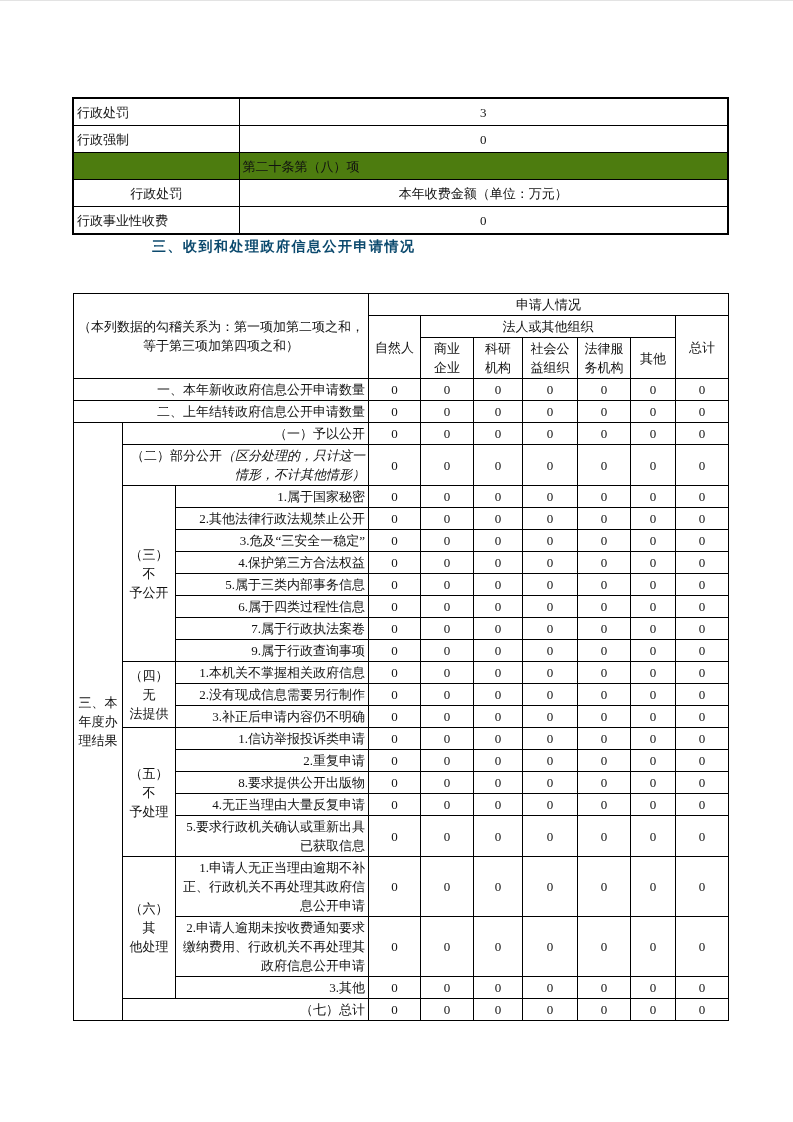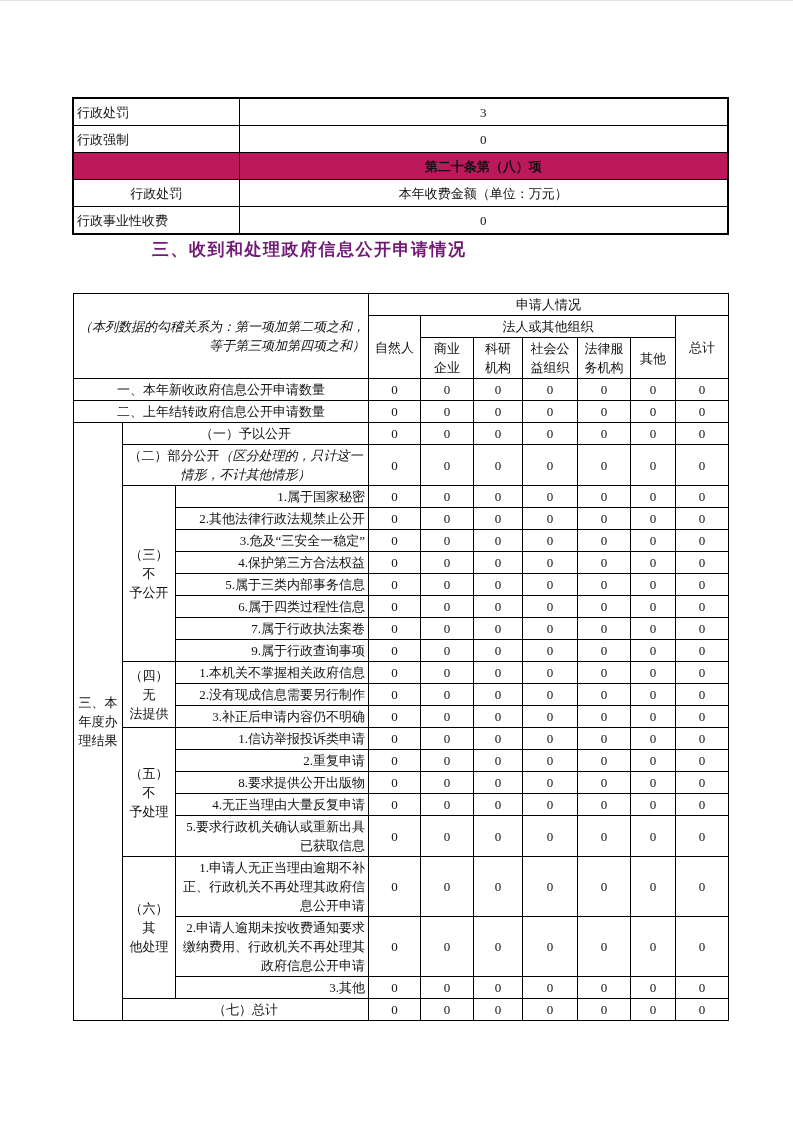--- a/index.html
+++ b/index.html
@@ -11,34 +11,34 @@
   table.tbl{border-collapse:collapse;table-layout:fixed;position:absolute;}
   table.tbl td{border:1px solid #000;vertical-align:middle;overflow:hidden;
     font-size:13px;line-height:19px;padding:1px 3px;}
 
   
   table.top{left:72px;top:96px;width:657px;border:2px solid #000;}
   table.top td{height:24px;}
   .t-lbl{text-align:left;padding-left:6px;}
   .t-val{text-align:center;font-size:14.5px;}
   .t-ctr{text-align:center;}
-  .band{background:#be185d;text-align:center;height:19px;font-size:13px;font-weight:bold;}
+  .band{background:#4d7c0f;height:19px;font-size:13px;}
 
   
   .heading{position:absolute;left:152px;top:237px;
     font-family:"Liberation Sans","DejaVu Sans",sans-serif;
-    font-weight:bold;font-size:17px;letter-spacing:1.5px;color:#701a75;}
+    font-weight:bold;font-size:14px;letter-spacing:1.5px;color:#0c4a6e;}
 
   
   table.main{left:73px;top:292px;width:655px;border:1px solid #000;}
   table.main tr{height:22px;}
   tr.h3row{height:38px;}
   .hdr{text-align:center;padding:1px 1px;}
-  .note{font-style:italic;font-size:12.5px;line-height:20px;padding:2px 6px;text-align:right;}
-  .lbl{text-align:center;font-size:12.5px;padding-left:4px;margin-left:38px;}
+  .note{font-size:12.5px;line-height:20px;padding:2px 6px;text-align:center;}
+  .lbl{text-align:right;font-size:12.5px;padding-left:4px;margin-left:38px;}
   .item{text-align:right;font-size:12.5px;padding-left:3px;margin-left:24px;}
   .vlab{text-align:center;font-size:13px;padding:2px 4px;line-height:22px;}
   .slab{text-align:center;font-size:12.5px;padding:2px 2px;}
   .pre{white-space:pre-line;}
   .kai{font-style:italic;}
   .num{text-align:center;font-size:14px;}
 </style>
 </head>
 <body>
 

